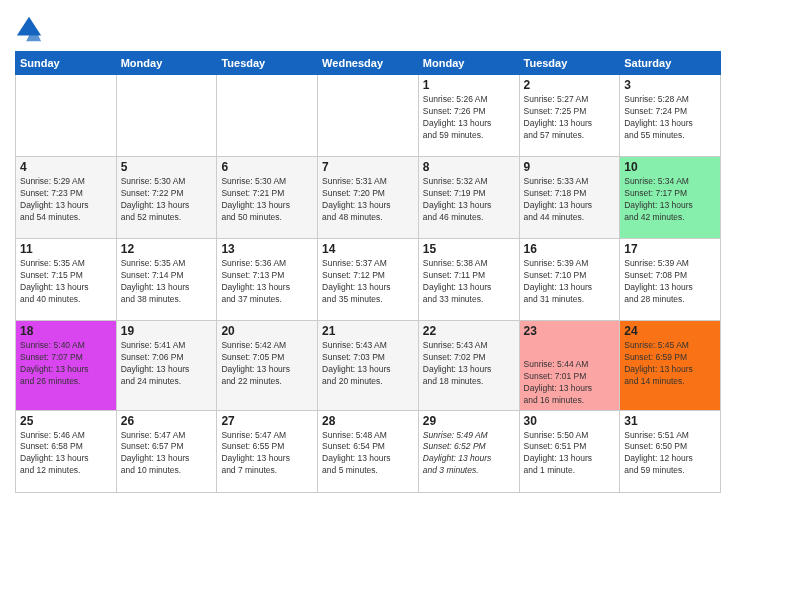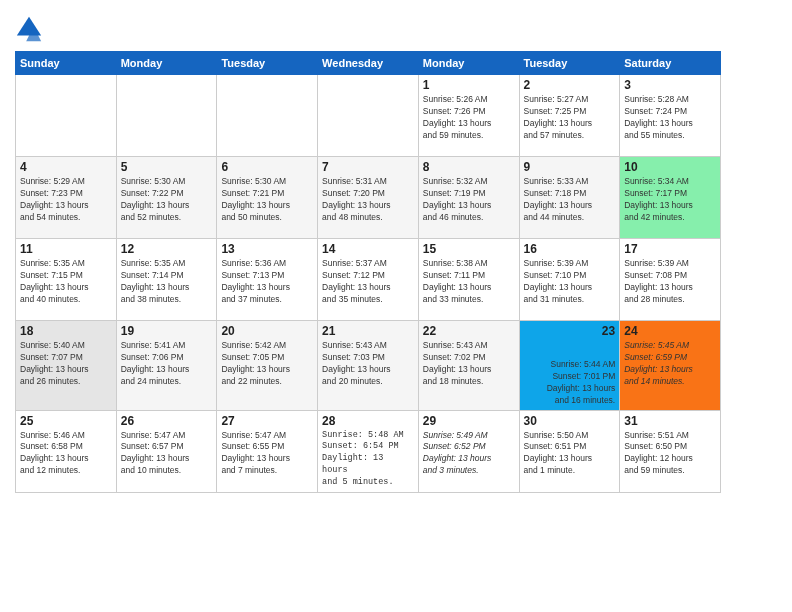--- a/index.html
+++ b/index.html
@@ -250,21 +250,21 @@
           </td>
           <td>
             <span class="day-number">17</span>
             <div class="day-info" style="white-space: pre-line;">Sunrise: 5:39 AM
 Sunset: 7:08 PM
 Daylight: 13 hours
 and 28 minutes.</div>
           </td>
         </tr>
         <tr>
-          <td style="background: #e5e5e5; margin-left: 48px;">
+          <td style="background: #d946ef; margin-left: 48px;">
             <span class="day-number">18</span>
             <div class="day-info" style="white-space: pre-line;">Sunrise: 5:40 AM
 Sunset: 7:07 PM
 Daylight: 13 hours
 and 26 minutes.</div>
           </td>
           <td style="background: rgb(245, 245, 245);">
             <span class="day-number">19</span>
             <div class="day-info" style="white-space: pre-line;">Sunrise: 5:41 AM
 Sunset: 7:06 PM
@@ -285,30 +285,30 @@
 Daylight: 13 hours
 and 20 minutes.</div>
           </td>
           <td style="background: rgb(245, 245, 245);">
             <span class="day-number">22</span>
             <div class="day-info" style="white-space: pre-line;">Sunrise: 5:43 AM
 Sunset: 7:02 PM
 Daylight: 13 hours
 and 18 minutes.</div>
           </td>
-          <td style="background: #0ea5e9; text-align: right;">
+          <td style="background: #fca5a5;">
             <span class="day-number">23</span>
             <div class="day-info" style="white-space: pre-line; margin-top: 21px;">Sunrise: 5:44 AM
 Sunset: 7:01 PM
 Daylight: 13 hours
 and 16 minutes.</div>
           </td>
           <td style="background: #f97316;">
             <span class="day-number">24</span>
-            <div class="day-info" style="white-space: pre-line; font-style: italic;">Sunrise: 5:45 AM
+            <div class="day-info" style="white-space: pre-line;">Sunrise: 5:45 AM
 Sunset: 6:59 PM
 Daylight: 13 hours
 and 14 minutes.</div>
           </td>
         </tr>
         <tr>
           <td>
             <span class="day-number">25</span>
             <div class="day-info" style="white-space: pre-line;">Sunrise: 5:46 AM
 Sunset: 6:58 PM
@@ -324,21 +324,21 @@
           </td>
           <td>
             <span class="day-number">27</span>
             <div class="day-info" style="white-space: pre-line;">Sunrise: 5:47 AM
 Sunset: 6:55 PM
 Daylight: 13 hours
 and 7 minutes.</div>
           </td>
           <td>
             <span class="day-number">28</span>
-            <div class="day-info" style="white-space: pre-line; font-family: Liberation Mono, monospace;">Sunrise: 5:48 AM
+            <div class="day-info" style="white-space: pre-line;">Sunrise: 5:48 AM
 Sunset: 6:54 PM
 Daylight: 13 hours
 and 5 minutes.</div>
           </td>
           <td>
             <span class="day-number">29</span>
             <div class="day-info" style="white-space: pre-line; font-style: italic;">Sunrise: 5:49 AM
 Sunset: 6:52 PM
 Daylight: 13 hours
 and 3 minutes.</div>

